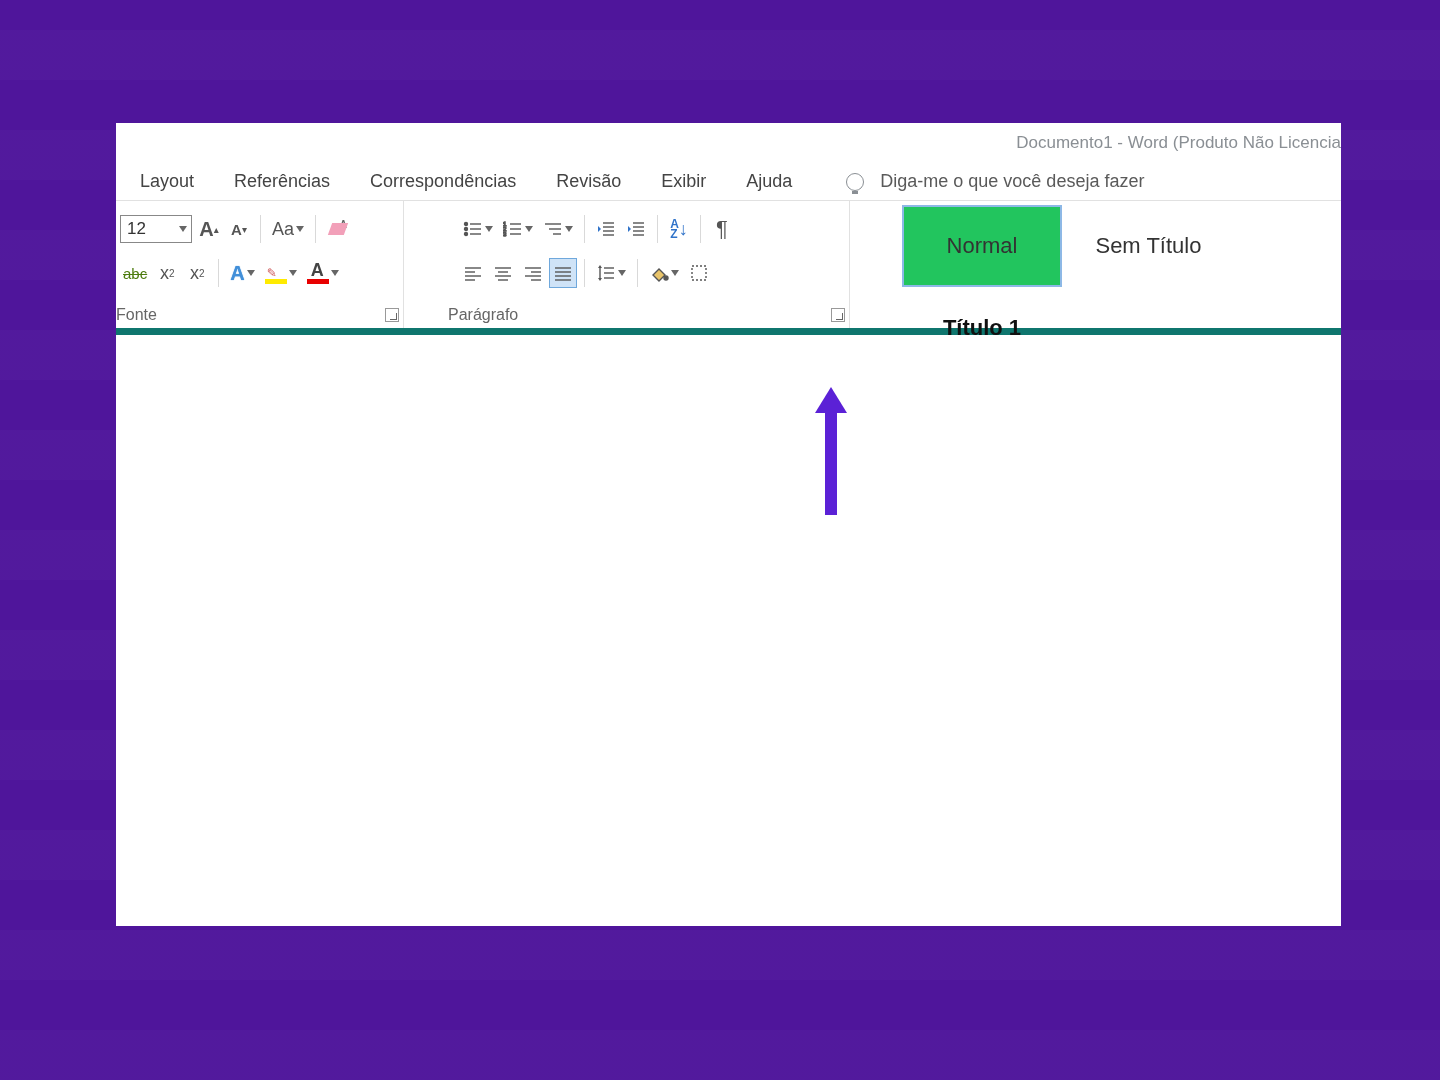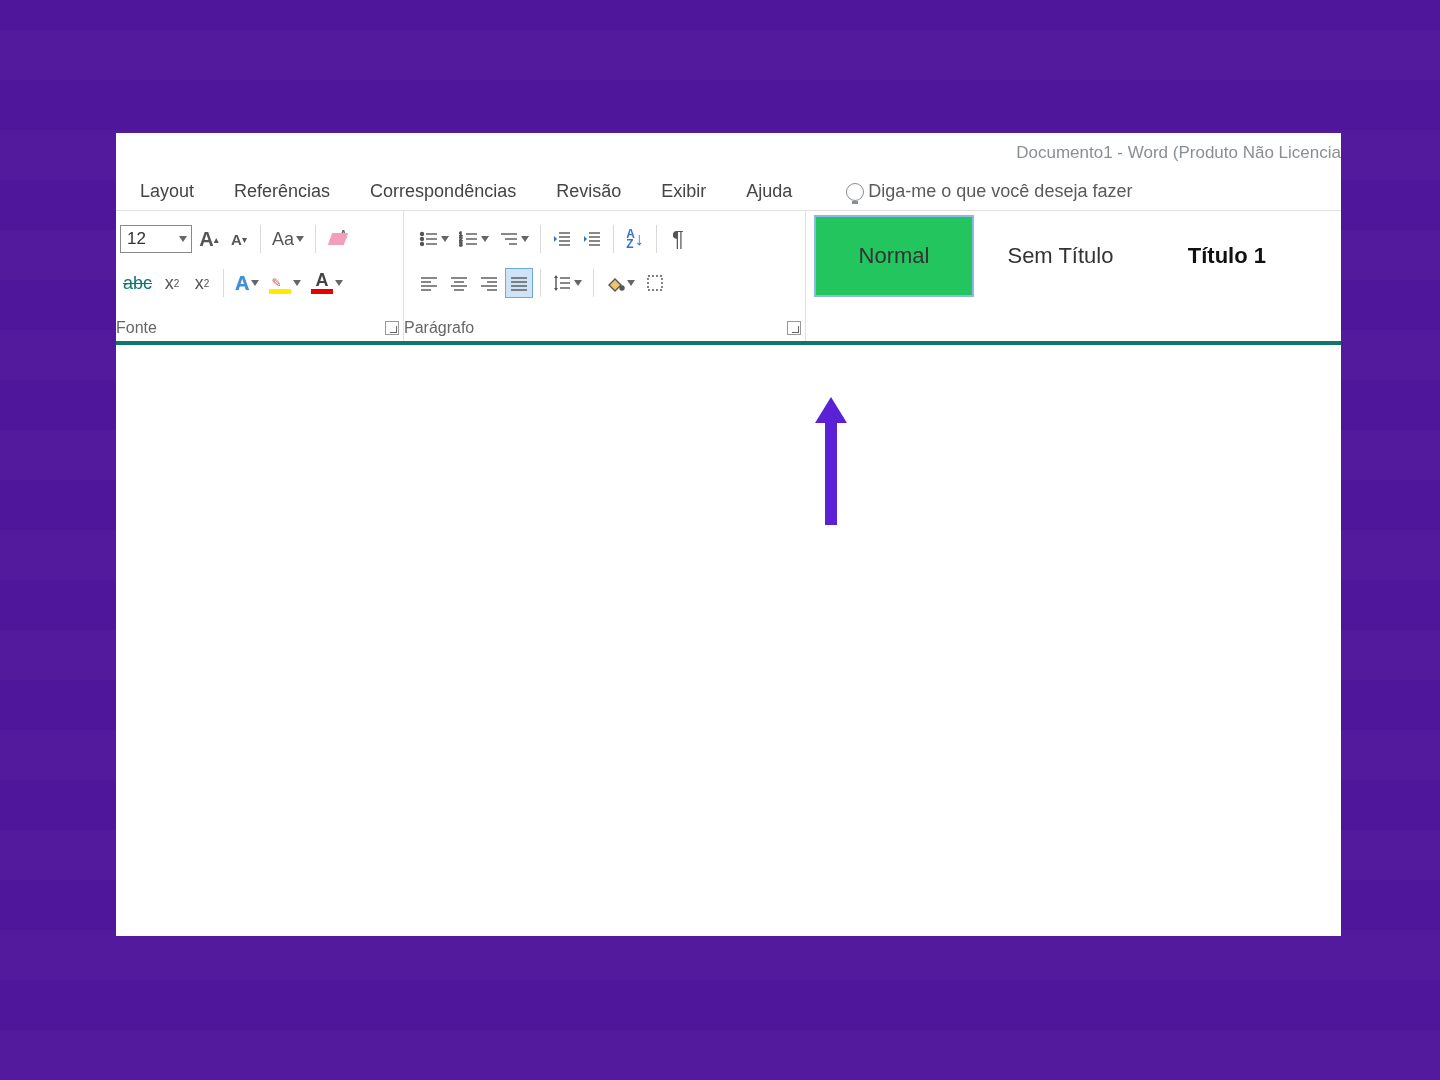--- a/index.html
+++ b/index.html
@@ -14,21 +14,21 @@
   
   .bg-pattern {
     position: absolute; inset: 0;
     background-image:
       repeating-linear-gradient(0deg, rgba(255,255,255,0.02) 0 50px, transparent 50px 100px);
     pointer-events:none;
   }
   .window {
     position: absolute;
     left: 116px;  
-    top: 133px;   
+    top: 123px;   
     width: 1225px;
     height: 803px;
     background: #ffffff;
     overflow: hidden;
     display:flex;
     flex-direction:column;
   }
   .titlebar {
     height: 40px;
     display:flex;
@@ -44,27 +44,28 @@
     height: 38px;
     display:flex;
     align-items:center;
     gap: 28px;
     padding-left: 18px;
     color:#444;
     font-size:18px;
     border-bottom:1px solid #e1e1e1;
   }
   .tabs-row .tab { padding:6px 6px; cursor:default; }
-  .tell-me-wrap { display:flex; align-items:center; gap:4px; margin-left:20px; color:#5a5a5a; }
+  .tell-me-wrap { display:flex; align-items:center; gap:16px; margin-left:20px; color:#5a5a5a; }
   .bulb { width:18px; height:18px; border:1.5px solid #8a8f94; border-radius:50%; position:relative; }
   .bulb::after{content:""; position:absolute; bottom:-4px; left:5px; width:6px; height:3px; background:#8a8f94;}
   .ribbon-body {
     display:flex;
-    border-bottom:4px solid #0f766e;
+    border-bottom:7px solid #0f766e;
     height:134px;
+    gap:44px;
   }
   .font-group { width:288px; border-right:1px solid #e1e1e1; position:relative; padding:6px 6px 0 4px;}
   .para-group { flex:0 0 402px; border-right:1px solid #e1e1e1; position:relative; padding:6px 6px 0 12px;}
   .styles-group { flex:1; position:relative; padding:4px 0 0 8px;}
   .group-label { position:absolute; bottom:4px; left:0; right:0; font-size:16px; color:#666;}
   .launcher { position:absolute; right:4px; bottom:6px; width:14px; height:14px; border:1px solid #999; }
   .launcher::after{content:"";position:absolute;right:1px;bottom:1px;width:6px;height:6px;border-right:1px solid #666;border-bottom:1px solid #666;}
   .row1,.row2 { display:flex; align-items:center; height:44px; gap:4px;}
   .sep { width:1px; height:28px; background:#d9d9d9; margin:0 4px;}
   .btn { display:inline-flex; align-items:center; justify-content:center; min-width:26px; height:28px; padding:0 3px; color:#555; font-size:18px; position:relative;}
@@ -153,21 +154,21 @@
         </span>
         <span class="sep"></span>
         <span class="btn">
           <span class="eraser">
             <span class="tip">A</span>
             <span class="body"></span>
           </span>
         </span>
       </div>
       <div class="row2">
-        <span class="btn" style="color:#0f766e;text-decoration:line-through;font-size:18px;">
+        <span class="btn" style="color:#4d7c0f;text-decoration:line-through;font-size:15px;">
           <span>abc</span>
         </span>
         <span class="btn">
           <span>x</span>
             <span class="sub">2</span>
         </span>
         <span class="btn">
           <span>x</span>
             <span class="sup">2</span>
         </span>

